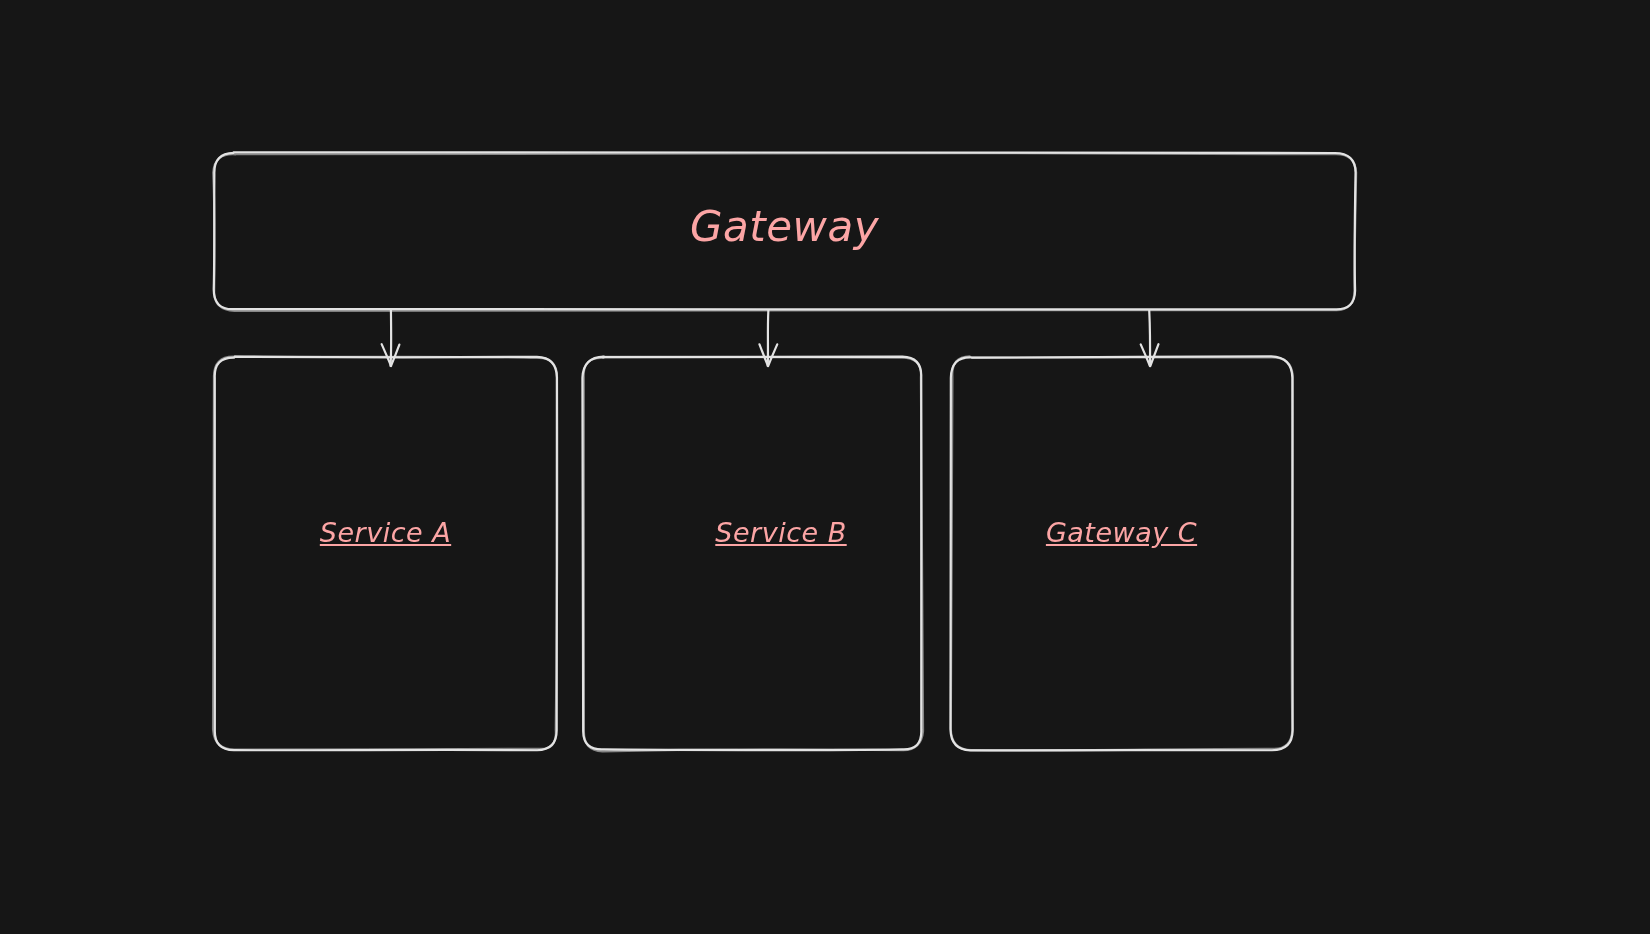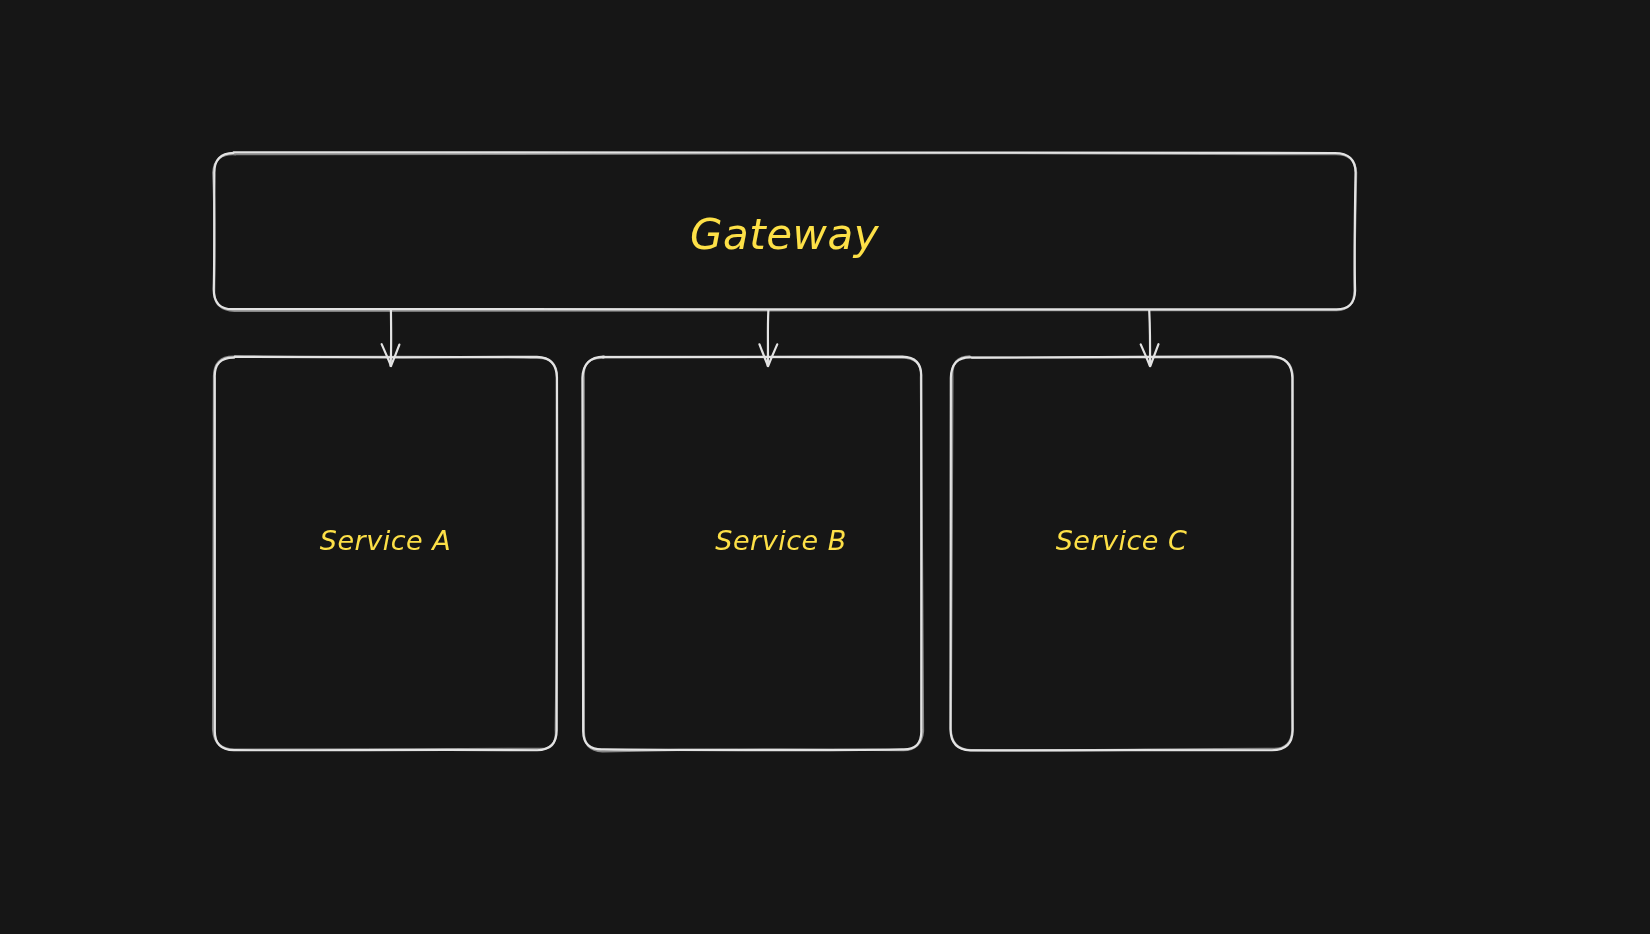--- a/index.html
+++ b/index.html
@@ -26,41 +26,41 @@
     width: 1650px;
     height: 934px;
     display: block;
   }
   .node-label {
     position: absolute;
     display: flex;
     align-items: center;
     justify-content: center;
     text-align: center;
-    color: #fde047;
+    color: #fca5a5;
     font-family: "DejaVu Sans", "Liberation Sans", sans-serif;
     font-style: italic;
     letter-spacing: 0.5px;
     white-space: nowrap;
     pointer-events: none;
     user-select: none;
-    margin-top: 8px;
   }
   .label-gateway {
     left: 214px;
     top: 196px;
     width: 1141px;
     height: 60px;
     font-size: 42px;
     font-weight: 400;
   }
   .label-service {
     height: 40px;
     font-size: 27px;
     font-weight: 400;
+    text-decoration: underline;
   }
   .label-svc-a { left: 214px; top: 512px; width: 343px; }
   .label-svc-b { left: 583px; top: 512px; width: 396px; }
   .label-svc-c { left: 951px; top: 512px; width: 341px; }
   .hit {
     position: absolute;
     background: transparent;
   }
 </style>
 </head>
@@ -88,20 +88,20 @@
         <path d="M 1140.6998149111866 344.3927517902106 Q 1145.95 356.1, 1149.9513090632856 366 M 1158.4962742019445 344.193700376153 Q 1154.05 356.1, 1150.2963248159735 366"></path>
       </g>
   </svg>
 
   <div class="node-label label-gateway">Gateway</div>
 
   <div class="node-label label-service label-svc-a">Service A</div>
 
   <div class="node-label label-service label-svc-b">Service B</div>
 
-  <div class="node-label label-service label-svc-c">Service C</div>
+  <div class="node-label label-service label-svc-c">Gateway C</div>
 
   <div class="hit" id="hit-gateway" style="left: 214px; top: 153px; width: 1141px; height: 157px;"></div>
   <div class="hit" id="hit-service-a" style="left: 214px; top: 357px; width: 343px; height: 393px;"></div>
   <div class="hit" id="hit-service-b" style="left: 583px; top: 357px; width: 339px; height: 393px;"></div>
   <div class="hit" id="hit-service-c" style="left: 951px; top: 357px; width: 341px; height: 393px;"></div>
 
 </div>
 
 </body></html>

